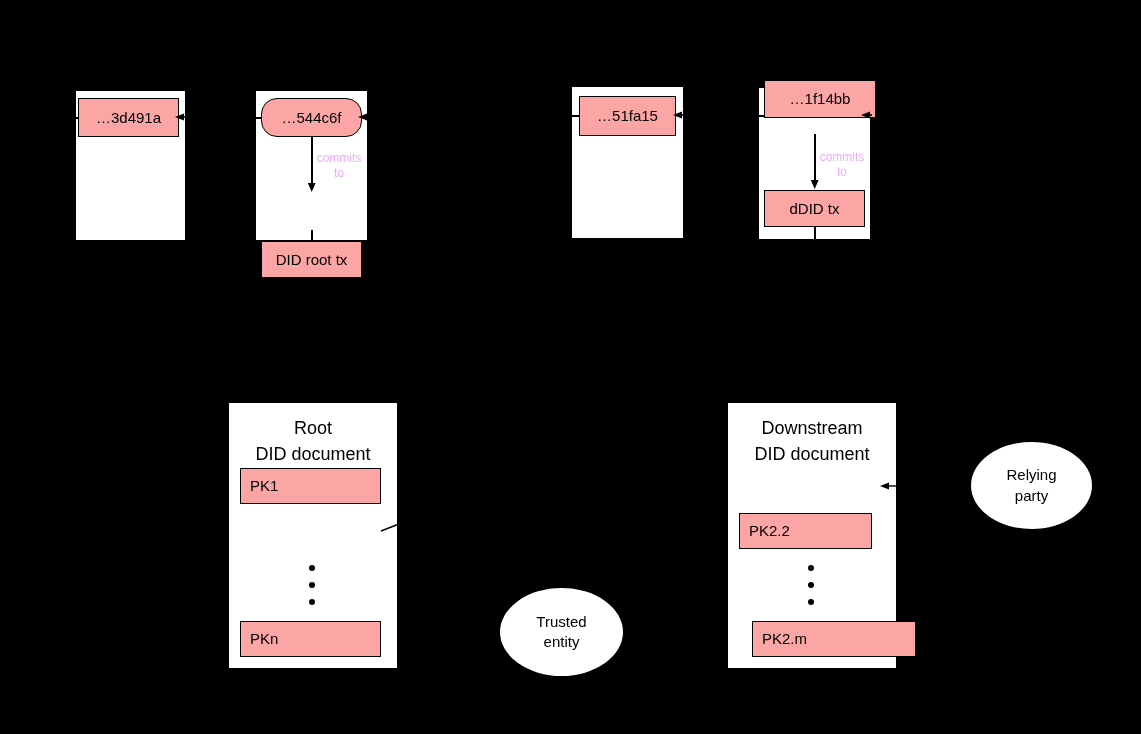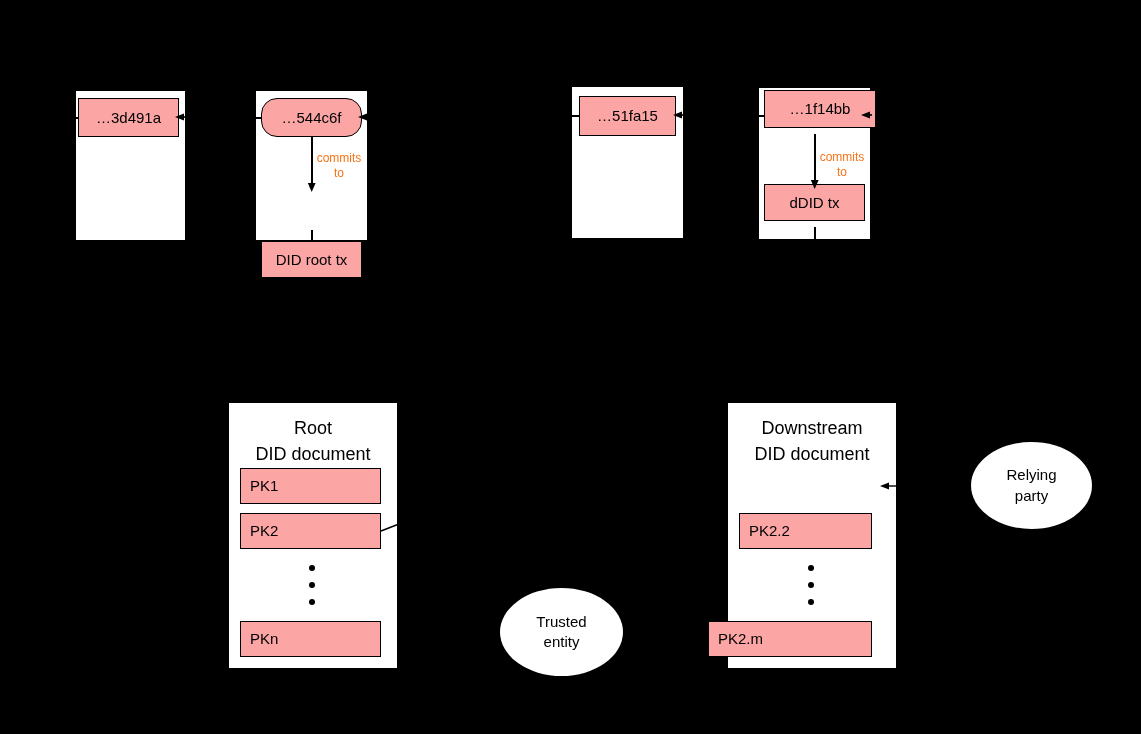--- a/index.html
+++ b/index.html
@@ -71,21 +71,21 @@
     box-sizing: border-box;
   }
 
   
   .hline { position: absolute; background: #000000; height: 1.5px; }
   .vline { position: absolute; background: #000000; width: 1.5px; }
 
   
   .edge-label {
     position: absolute;
-    color: #f97316;
+    color: #f0abfc;
     font-size: 12px;
     line-height: 1.25;
     text-align: center;
     white-space: pre-line;
   }
 
   
   .vdots { position: absolute; }
   .vdots i {
     display: block;
@@ -125,41 +125,38 @@
   <div class="vline" style="left:311px; top:230px; width:1.5px; height:11px;"></div>
 
   <div class="block" style="left:572px; top:87px; width:111px; height:151px;"></div>
   <div class="hline" style="left:566px; top:115px; width:16px;"></div>
   <div class="box center" style="left:579px; top:96px; width:97px; height:40px;">
     <span>…51fa15</span>
   </div>
 
   <div class="block" style="left:759px; top:88px; width:111px; height:151px;"></div>
   <div class="hline" style="left:752px; top:115px; width:16px;"></div>
-  <div class="box center" style="left:764px; top:90px; width:112px; height:38px;">
+  <div class="box center" style="left:764px; top:80px; width:112px; height:38px;">
     <span>…1f14bb</span>
   </div>
   <div class="vline" style="left:814px; top:134px; width:1.5px; height:50px;"></div>
   <div class="edge-label" style="left:817px; top:150px; width:50px;">commits
 to</div>
-  <div class="box center" style="left:764px; top:184px; width:101px; height:37px;">
+  <div class="box center" style="left:764px; top:190px; width:101px; height:37px;">
     <span>dDID tx</span>
   </div>
   <div class="vline" style="left:814px; top:227px; width:1.5px; height:12px;"></div>
 
   <div class="doc" style="left:229px; top:403px; width:168px; height:265px;">
     <div class="doc-title" style="top:12px;">Root
 DID document</div>
   </div>
   <div class="box left" style="left:240px; top:468px; width:141px; height:36px;">
     <span>PK1</span>
   </div>
-  <div class="box left" style="left:240px; top:513px; width:141px; height:36px;">
-    <span>PK2</span>
-  </div>
   <div class="vdots" style="left:309px; top:565px;">
     <i></i>
       <i></i>
       <i></i>
   </div>
   <div class="box left" style="left:240px; top:621px; width:141px; height:36px;">
     <span>PKn</span>
   </div>
 
   <div class="doc" style="left:728px; top:403px; width:168px; height:265px;">
@@ -167,21 +164,21 @@
 DID document</div>
   </div>
   <div class="box left" style="left:739px; top:513px; width:133px; height:36px;">
     <span>PK2.2</span>
   </div>
   <div class="vdots" style="left:808px; top:565px;">
     <i></i>
       <i></i>
       <i></i>
   </div>
-  <div class="box left" style="left:708px; top:621px; width:164px; height:36px;">
+  <div class="box left" style="left:752px; top:621px; width:164px; height:36px;">
     <span>PK2.m</span>
   </div>
 
   <div class="ellipse" style="left:500px; top:588px; width:123px; height:88px;">
     <span>Trusted
 entity</span>
   </div>
   <div class="ellipse" style="left:971px; top:442px; width:121px; height:87px;">
     <span>Relying
 party</span>

